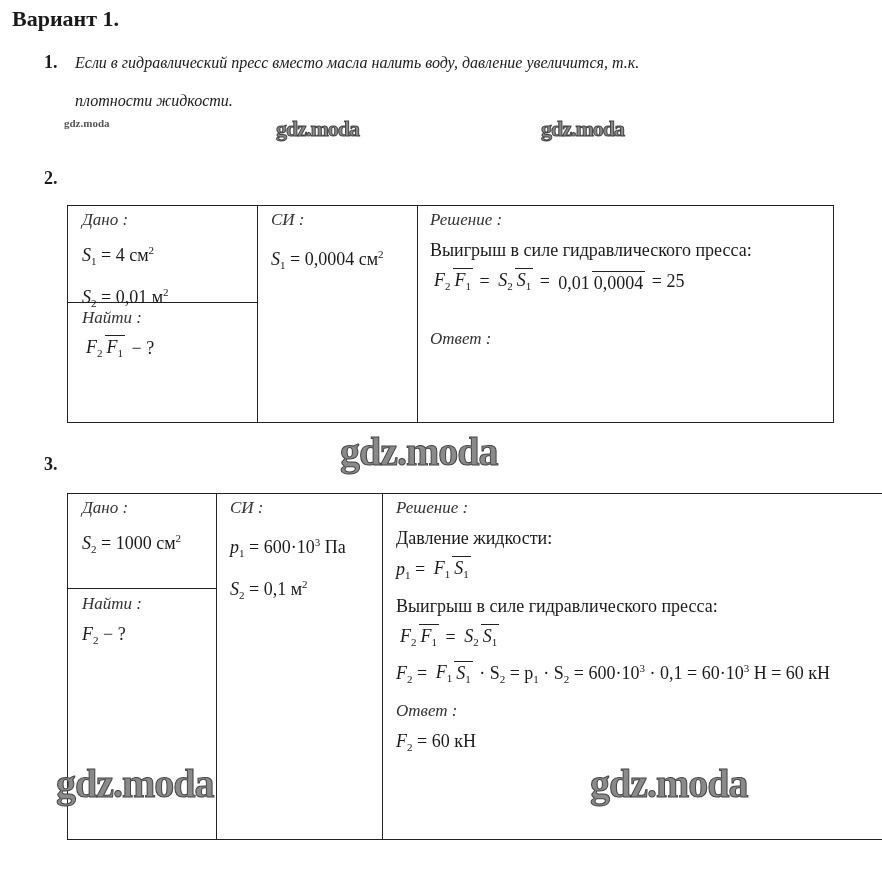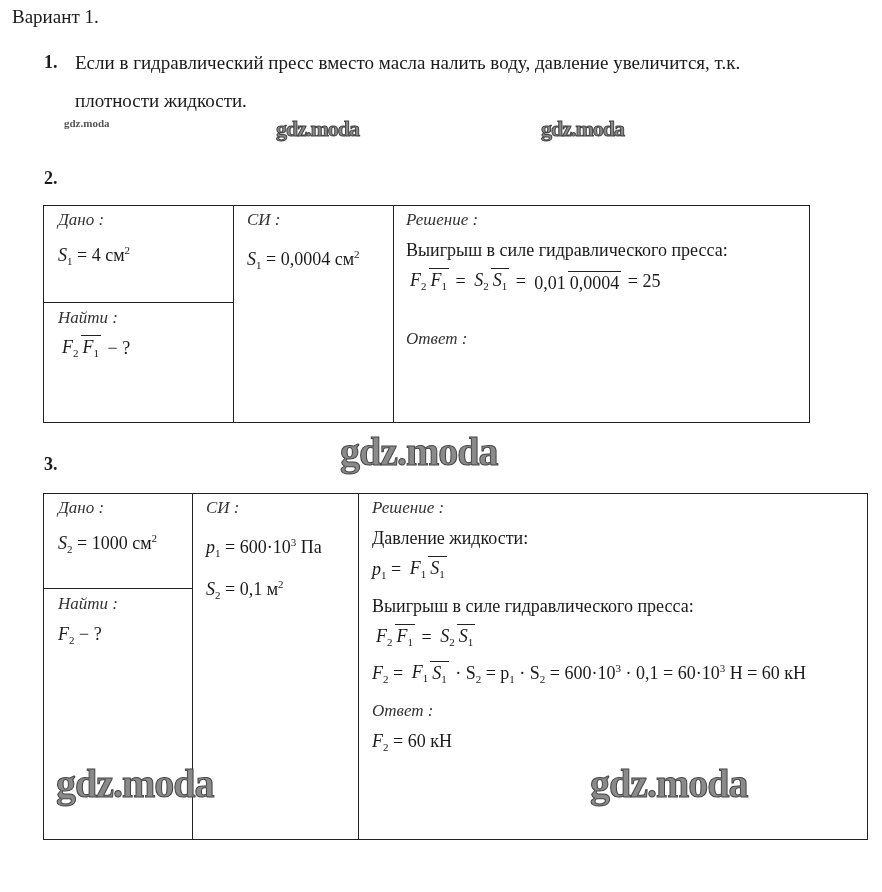--- a/index.html
+++ b/index.html
@@ -1,22 +1,22 @@
 <!DOCTYPE html>
 <html><head>
 <meta charset="utf-8">
 <style>
   html, body { margin: 0; padding: 0; background: #ffffff; }
   body { width: 882px; height: 892px; position: relative; overflow: hidden;
          font-family: "Liberation Serif", "DejaVu Serif", serif; color: #1a1a1a; }
   .abs { position: absolute; }
-  .title { left: 12px; top: 6px; font-weight: normal; font-size: 19px; }
+  .title { left: 12px; top: 6px; font-weight: bold; font-size: 22px; }
   .num { font-weight: bold; font-size: 18px; }
-  .p1 { left: 75px; font-size: 19px; line-height: 38px; top: 44px; width: 790px; }
-  .tbl { position: absolute; border: 1.3px solid #222; box-sizing: border-box; }
+  .p1 { left: 75px; font-size: 16px; line-height: 38px; top: 44px; width: 790px; font-style: italic; }
+  .tbl { position: absolute; border: 1.3px solid #222; box-sizing: border-box; margin-left: 24px; }
   .vline { position: absolute; top: 0; bottom: 0; width: 0; border-left: 1.3px solid #222; }
   .hline { position: absolute; height: 0; border-top: 1.3px solid #222; }
   .cell { position: absolute; font-size: 18px; line-height: 31px; }
   .it { font-style: italic; color: #333; font-size: 17px; }
   .var { font-style: italic; }
   sub { font-size: 11px; vertical-align: -4px; font-style: normal; }
   sup { font-size: 11px; vertical-align: 7px; }
   .frac { display: inline-flex; flex-direction: row; align-items: center; vertical-align: middle; margin: 0 2px; }
   .frac > span { line-height: 22px; padding: 0 2px; }
   .frac > span.den { border-top: 1.2px solid #222; }
@@ -42,20 +42,21 @@
 
 <div class="abs num" style="left:44px; top:168px;">2.</div>
 <div class="tbl" style="left:43px; top:205px; width:767px; height:218px;">
   <div class="vline" style="left:189px;"></div>
   <div class="vline" style="left:349px;"></div>
   <div class="hline" style="left:0; width:189px; top:96px;"></div>
 
   <div class="cell" style="left:14px; top:-2px;">
     <div class="it">Дано :</div>
     <div><span class="var">S</span><sub>1</sub><span> = 4 см</span><sup>2</sup></div>
+    <div><span class="var">S</span><sub>2</sub><span> = 0,01 м</span><sup>2</sup></div>
   </div>
 
   <div class="cell" style="left:14px; top:96px;">
     <div class="it">Найти :</div>
     <div>
       <span class="frac">
           <span><span class="var">F</span><sub>2</sub></span>
           <span class="den"><span class="var">F</span><sub>1</sub></span>
         </span><span> − ?</span>
     </div>

